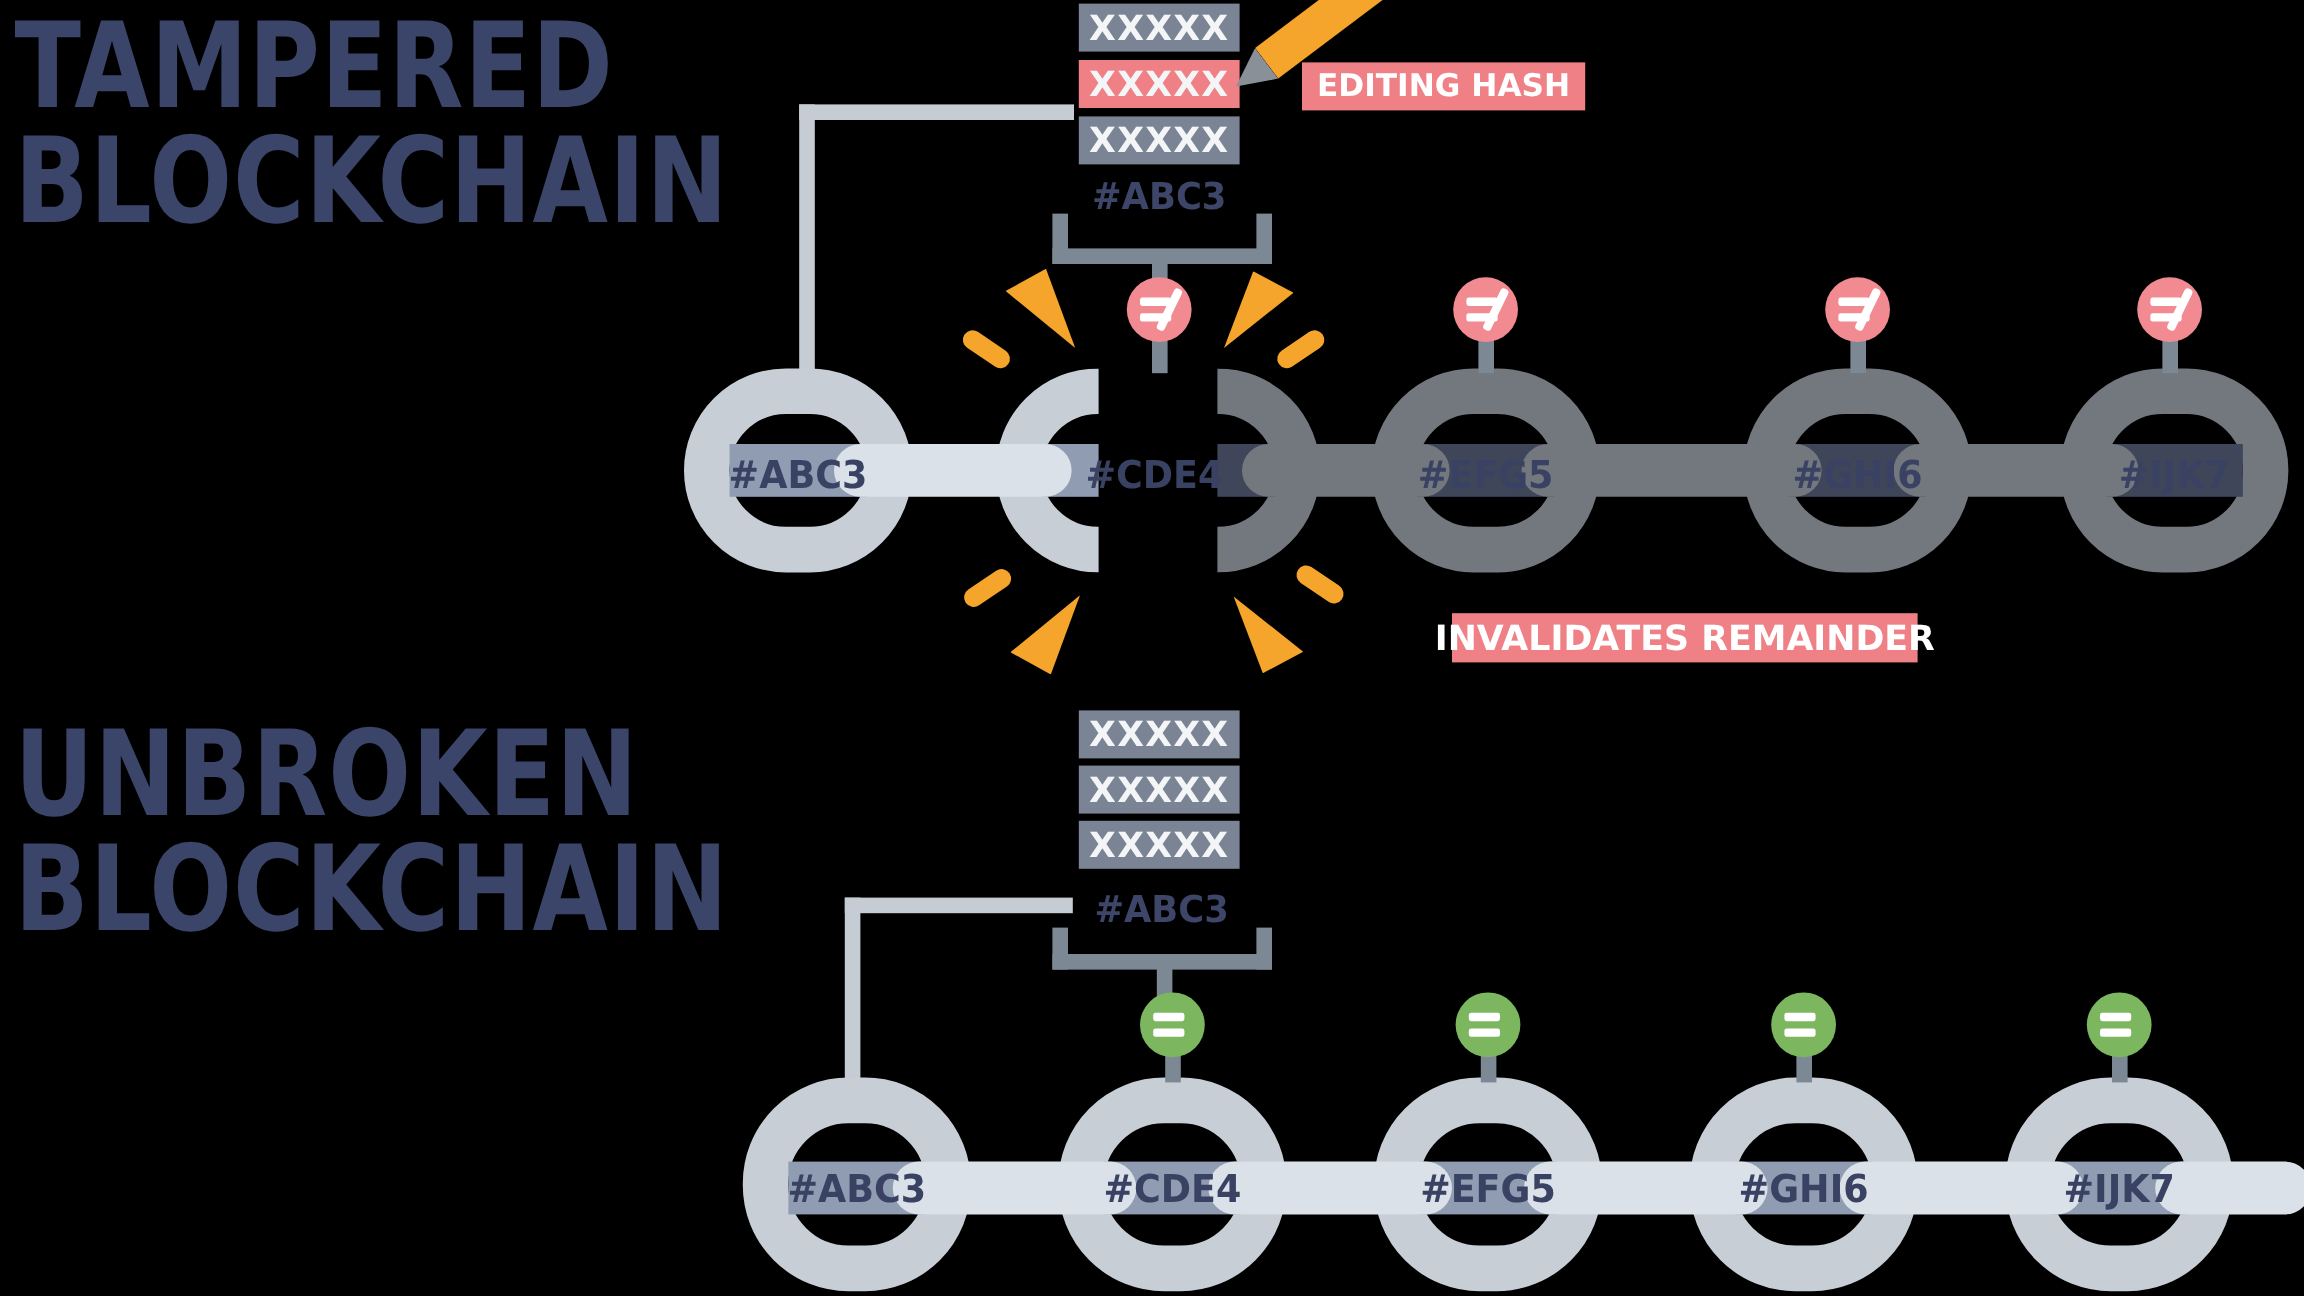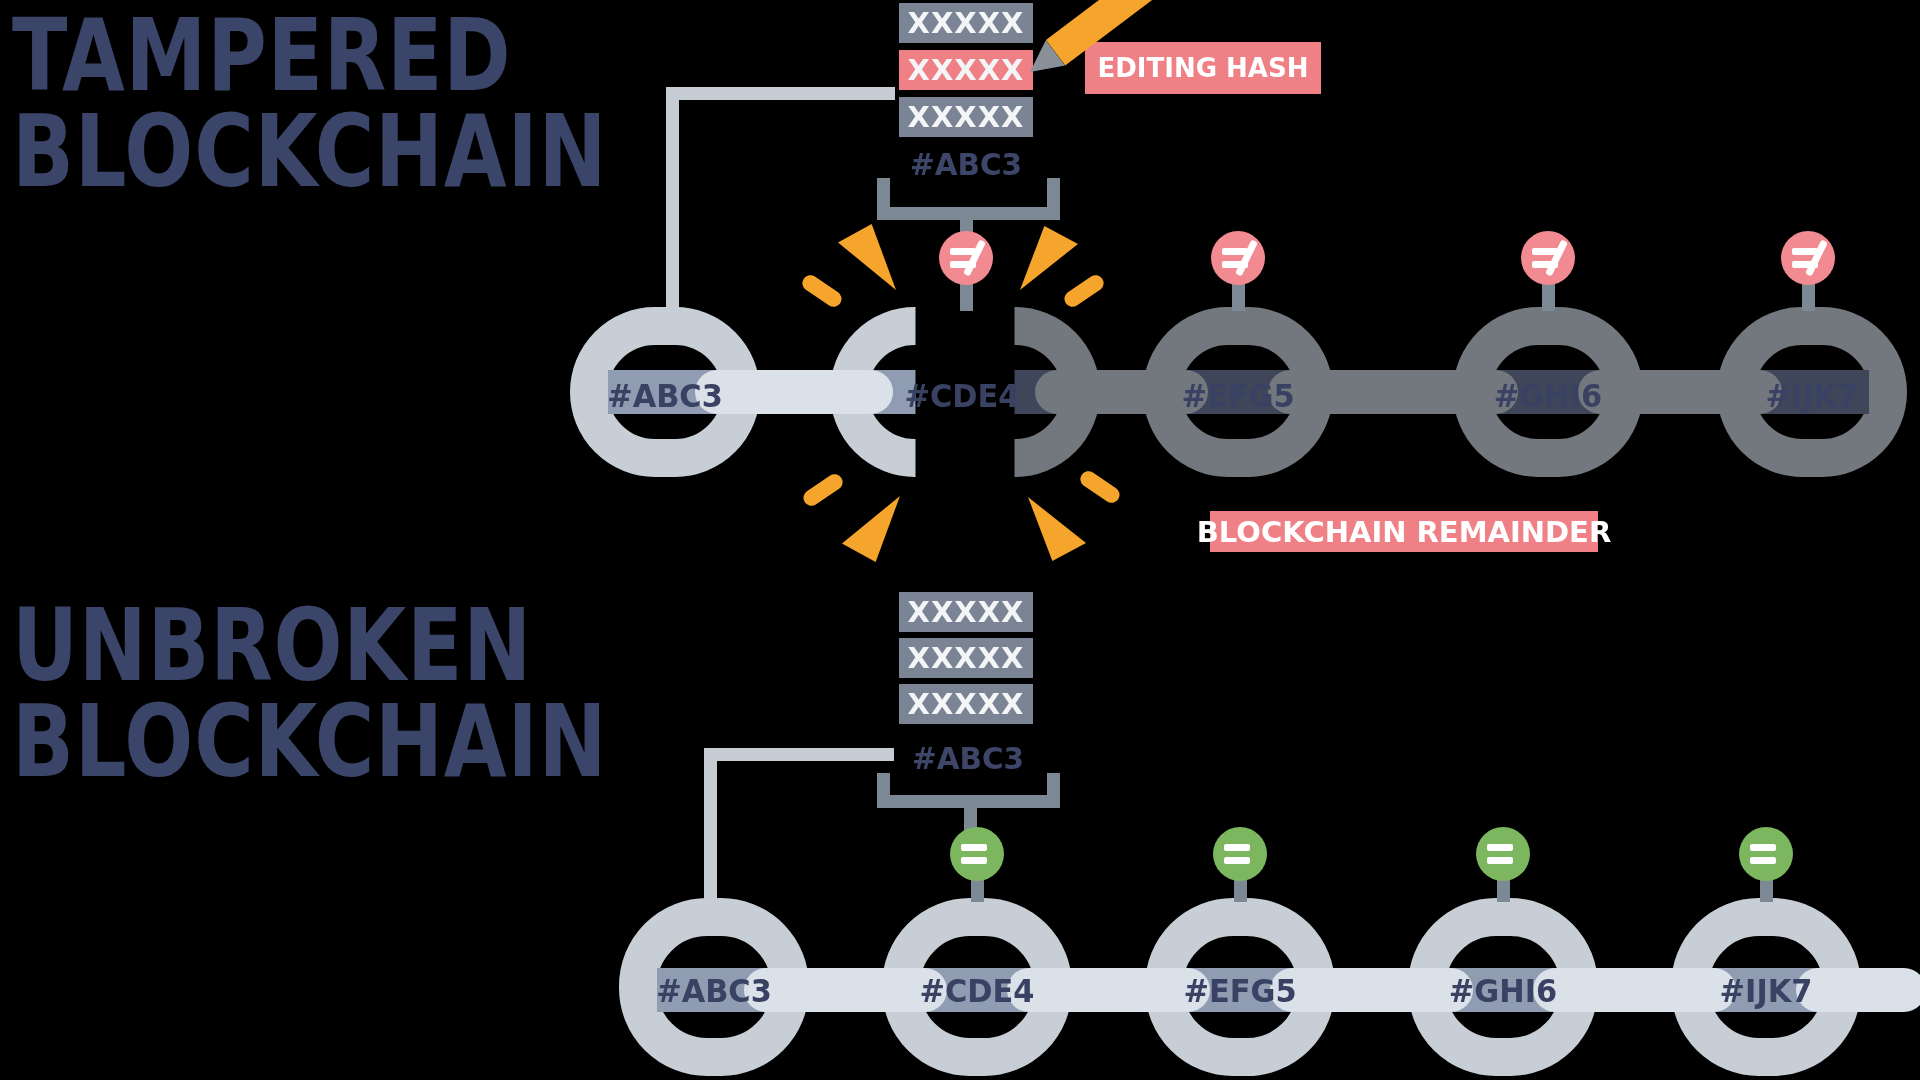--- a/index.html
+++ b/index.html
@@ -51,21 +51,21 @@
     <div class="elbow" style="left:666px;top:87px;width:229px;height:13px;"></div>
     <div class="elbow" style="left:666px;top:87px;width:13px;height:222px;"></div>
 
     <div>
       <div class="block-row" style="left:899px;top:3px;">XXXXX</div>
       <div class="block-row edited" style="left:899px;top:50px;">XXXXX</div>
       <div class="block-row" style="left:899px;top:97px;">XXXXX</div>
     </div>
     <div class="hash-label" style="left:966px;top:146px;">#ABC3</div>
 
-    <div class="tag" style="left:1085px;top:42px;width:236px;height:52px;font-size:26px;">EDITING HASH</div>
+    <div class="tag" style="left:1085px;top:52px;width:236px;height:40px;font-size:26px;">EDITING HASH</div>
     <div class="pencil" style="left:1030px;top:56px;">
       <div class="tip"></div>
       <div class="body"></div>
 
     </div>
 
     <div>
       <div class="bracket-piece" style="left:877px;top:178px;width:13px;height:42px;"></div>
       <div class="bracket-piece" style="left:1047px;top:178px;width:13px;height:42px;"></div>
       <div class="bracket-piece" style="left:877px;top:207px;width:183px;height:13px;"></div>
@@ -128,21 +128,21 @@
           <div class="bar b2" style=""></div>
           <div class="slash" style=""></div>
         </div>
         <div class="chain-label" style="left:665px;top:377px;">#ABC3</div>
         <div class="chain-label" style="left:962px;top:377px;">#CDE4</div>
         <div class="chain-label" style="left:1238px;top:377px;">#EFG5</div>
         <div class="chain-label" style="left:1548px;top:377px;">#GHI6</div>
         <div class="chain-label" style="left:1812px;top:377px;">#IJK7</div>
       </div>
 
-    <div class="tag" style="left:1210px;top:511px;width:388px;height:41px;font-size:29px;">BLOCKCHAIN REMAINDER</div>
+    <div class="tag" style="left:1210px;top:511px;width:388px;height:41px;font-size:29px;">INVALIDATES REMAINDER</div>
   </section>
 
   <section>
     <div class="title" style="left:12px;top:598px;">
       <div>UNBROKEN</div>
       <div>BLOCKCHAIN</div>
     </div>
 
     <div class="elbow" style="left:704px;top:748px;width:190px;height:13px;"></div>
     <div class="elbow" style="left:704px;top:748px;width:13px;height:152px;"></div>

